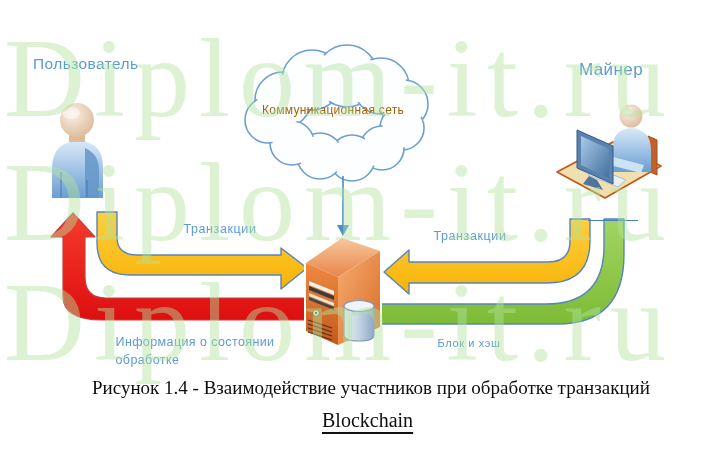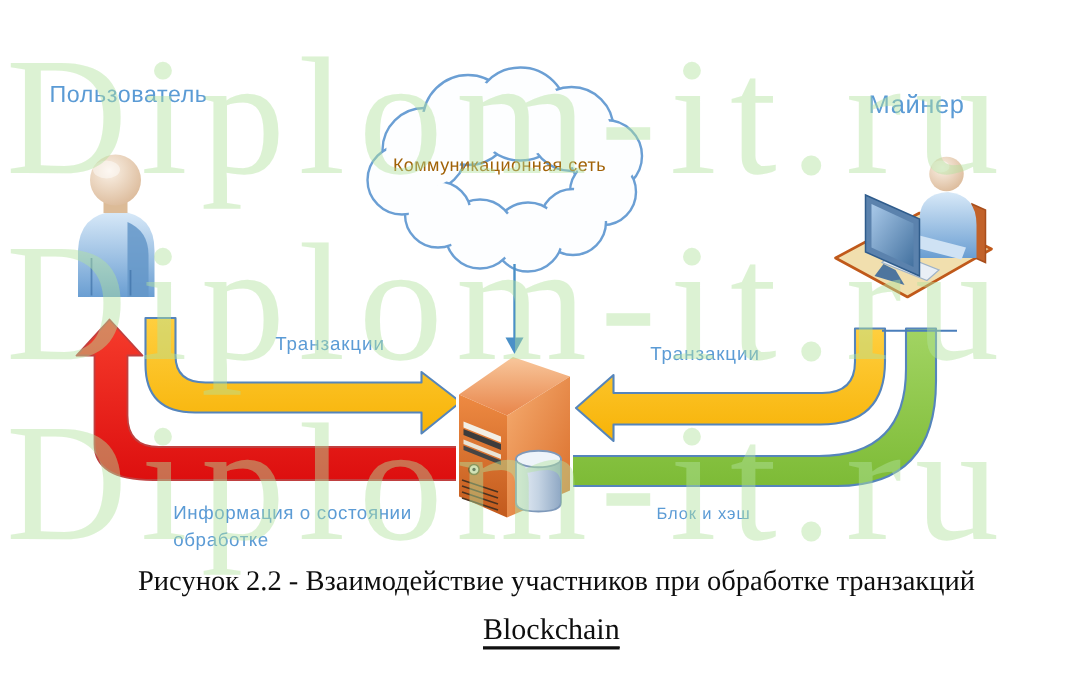--- a/index.html
+++ b/index.html
@@ -194,21 +194,21 @@
   <div class="lbl lbl-miner">Майнер</div>
   <div class="lbl lbl-cloud">Коммуникационная сеть</div>
   <div class="lbl lbl-txl">Транзакции</div>
   <div class="lbl lbl-txr">Транзакции</div>
   <div class="lbl lbl-wallet">
     <div>Информация о состоянии</div>
     <div>обработке</div>
   </div>
   <div class="lbl lbl-block">Блок и хэш</div>
 
-  <div class="caption1">Рисунок 2.2 - Взаимодействие участников при обработке транзакций</div>
+  <div class="caption1">Рисунок 1.4 - Взаимодействие участников при обработке транзакций</div>
   <div class="caption2">
     <span class="spellcheck"><span class="solidline">Blockchain</span></span>
   </div>
 
   <div class="wm wm1">Diplom-it.ru</div>
   <div class="wm wm2">Diplom-it.ru</div>
   <div class="wm wm3">Diplom-it.ru</div>
 </div>
 
 </body></html>

